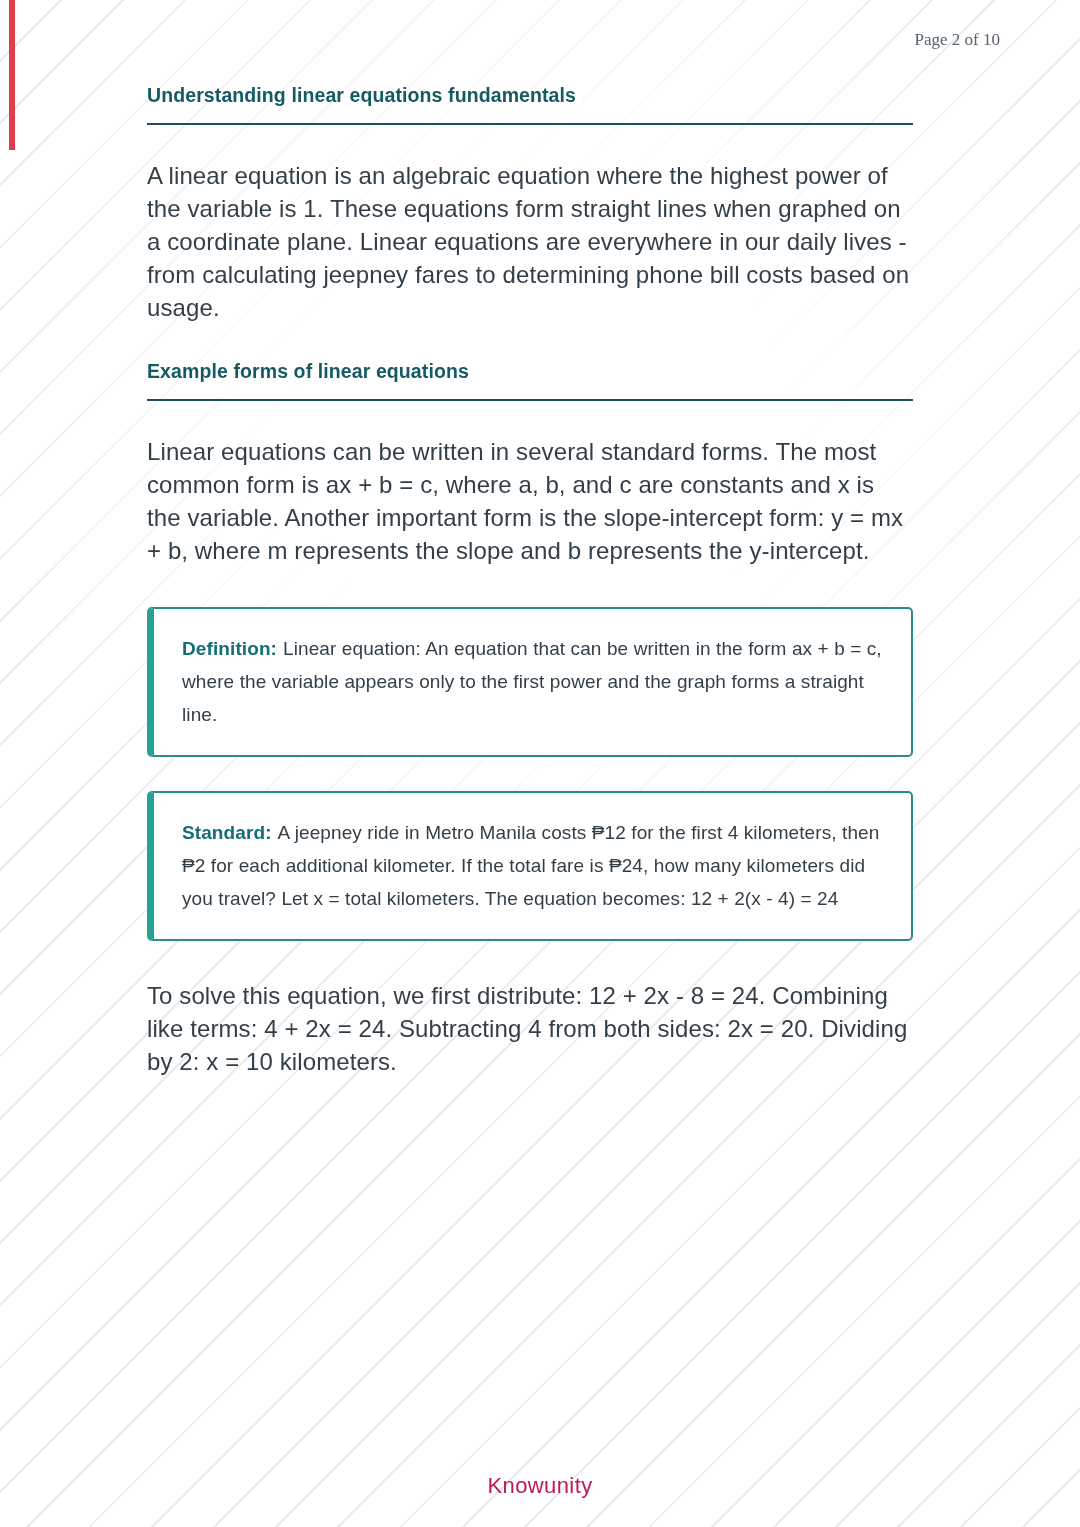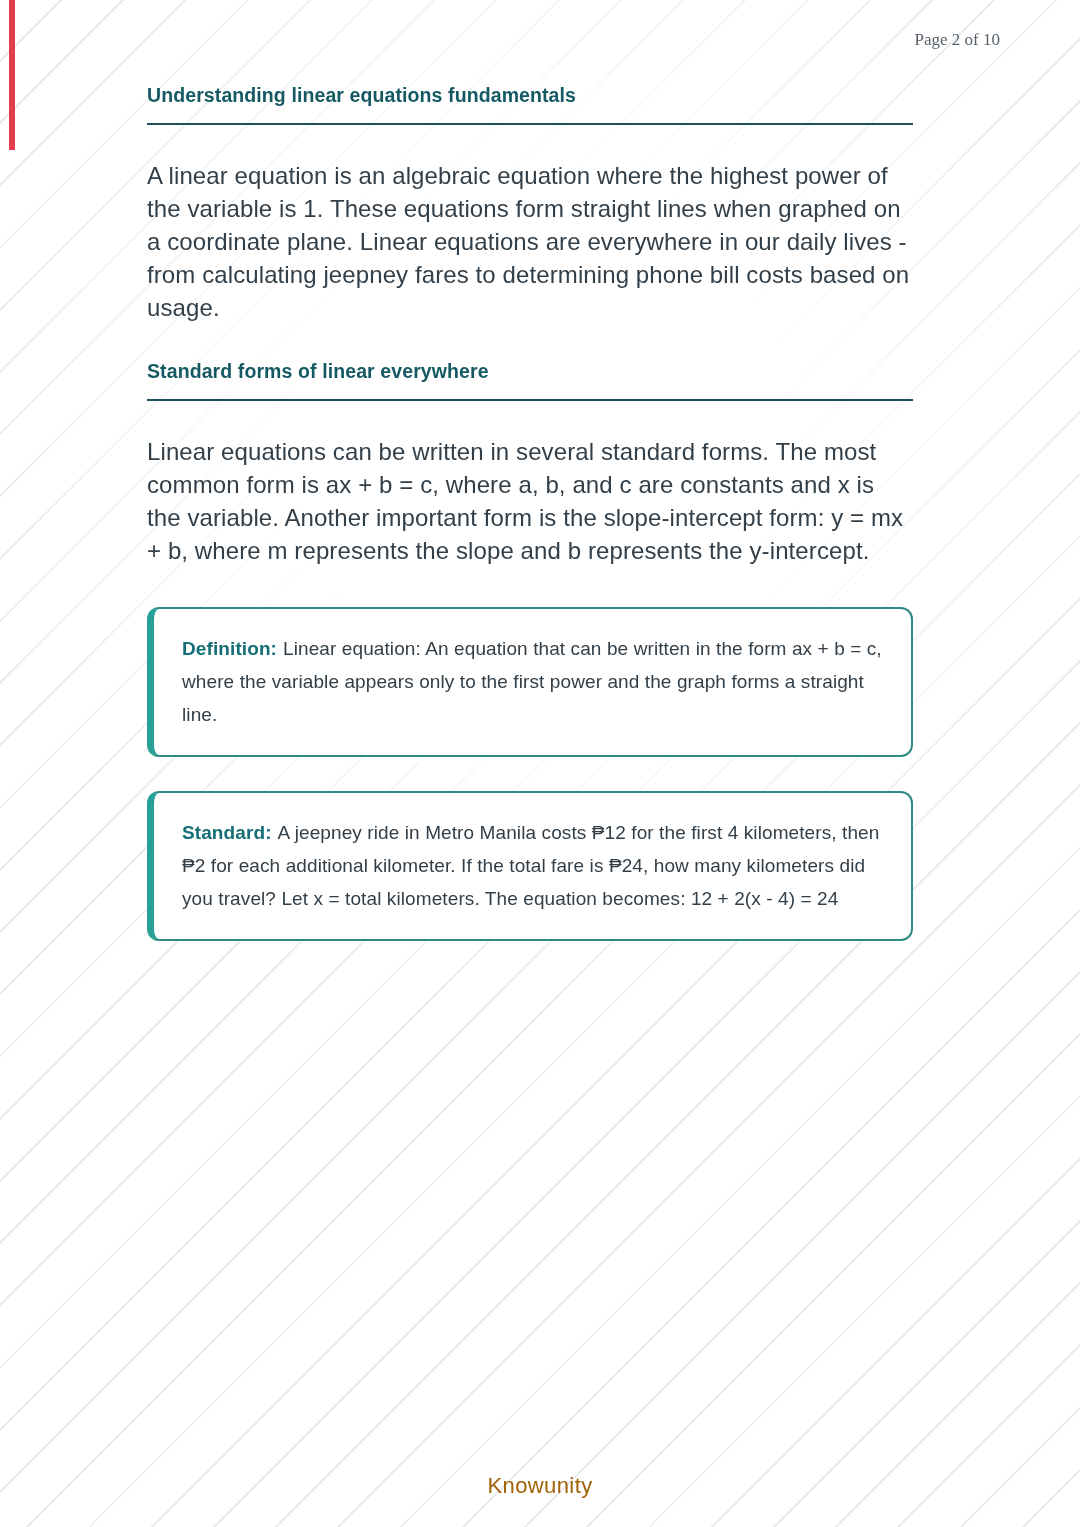--- a/index.html
+++ b/index.html
@@ -77,21 +77,21 @@
     line-height: 33px;
     color: #333f48;
     letter-spacing: 0.1px;
   }
   .section-heading.not-first { margin-top: 36px; }
   .callout {
     margin-top: 40px;
     background: #ffffff;
     border: 2px solid #2d8c85;
     border-left: 7px solid #27a096;
-    border-radius: 12px;
+    border-radius: 5px;
     padding: 23px 28px 24px 28px;
   }
   .callout + .callout { margin-top: 34px; }
   .callout-text {
     font-size: 19px;
     line-height: 33px;
     color: #333f48;
     letter-spacing: 0.1px;
   }
   .callout-label {
@@ -100,54 +100,55 @@
     margin-right: 6px;
   }
   .closing { margin-top: 38px; }
   .footer {
     position: absolute;
     bottom: 28px;
     left: 0;
     width: 100%;
     text-align: center;
     font-size: 22px;
-    color: #a16207;
+    color: #be185d;
     letter-spacing: 0.4px;
     z-index: 2;
   }
 </style>
 </head>
 <body>
 
 <div class="page">
 
   <div class="red-ribbon"></div>
 
   <div class="page-indicator">Page 2 of 10</div>
 
   <main class="content">
 
     <h2 class="section-heading">Understanding linear equations fundamentals</h2>
 
     <p class="body-text">A linear equation is an algebraic equation where the highest power of the variable is 1. These equations form straight lines when graphed on a coordinate plane. Linear equations are everywhere in our daily lives - from calculating jeepney fares to determining phone bill costs based on usage.</p>
 
-    <h2 class="section-heading not-first">Standard forms of linear everywhere</h2>
+    <h2 class="section-heading not-first">Example forms of linear equations</h2>
 
     <p class="body-text">Linear equations can be written in several standard forms. The most common form is ax + b = c, where a, b, and c are constants and x is the variable. Another important form is the slope-intercept form: y = mx + b, where m represents the slope and b represents the y-intercept.</p>
 
     <div class="callout">
       <p class="callout-text">
         <strong class="callout-label">Definition:</strong><span>Linear equation: An equation that can be written in the form ax + b = c, where the variable appears only to the first power and the graph forms a straight line.</span>
       </p>
     </div>
 
     <div class="callout">
       <p class="callout-text">
         <strong class="callout-label">Standard:</strong><span>A jeepney ride in Metro Manila costs ₱12 for the first 4 kilometers, then ₱2 for each additional kilometer. If the total fare is ₱24, how many kilometers did you travel? Let x = total kilometers. The equation becomes: 12 + 2(x - 4) = 24</span>
       </p>
     </div>
 
+    <p class="body-text closing">To solve this equation, we first distribute: 12 + 2x - 8 = 24. Combining like terms: 4 + 2x = 24. Subtracting 4 from both sides: 2x = 20. Dividing by 2: x = 10 kilometers.</p>
 
   </main>
 
   <footer class="footer">Knowunity</footer>
 
 </div>
 
 </body></html>

